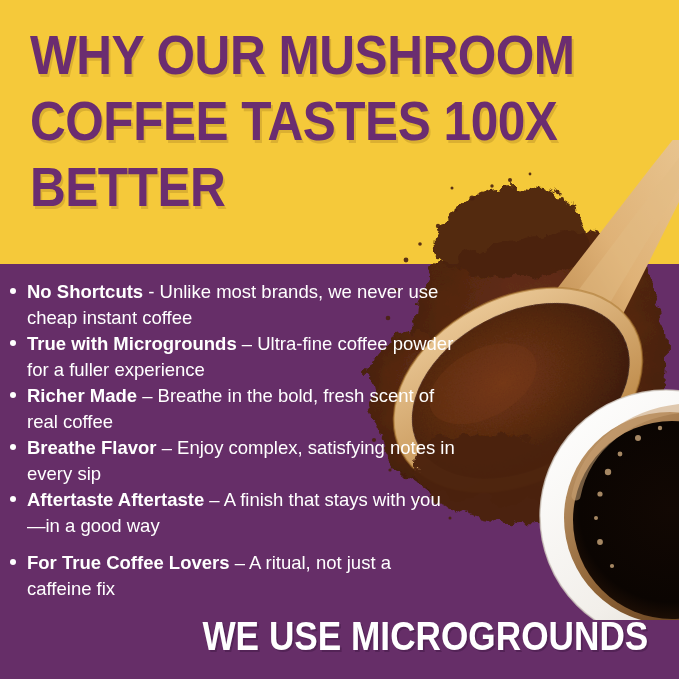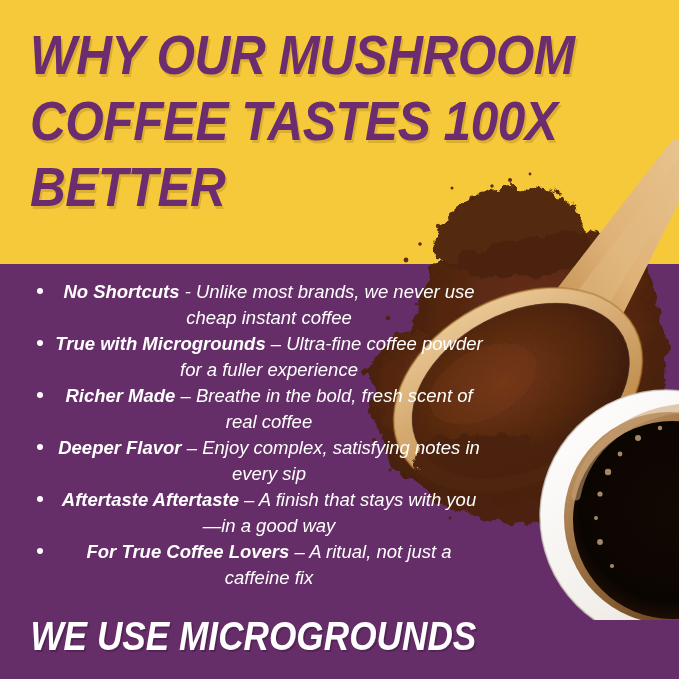--- a/index.html
+++ b/index.html
@@ -7,21 +7,20 @@
     padding: 0;
     background: #ffffff;
   }
   #poster {
     position: relative;
     width: 679px;
     height: 679px;
     overflow: hidden;
     background: #662E68;
     font-family: "Liberation Sans", sans-serif;
-    font-style: italic;
     -webkit-font-smoothing: antialiased;
   }
 
   
   .band-yellow {
     position: absolute;
     left: 0; top: 0;
     width: 679px;
     height: 264px;
     background: #F5C93A;
@@ -62,35 +61,34 @@
     width: 319px;
     height: 480px;
     z-index: 4;
     pointer-events: none;
   }
   .photo svg { display: block; width: 100%; height: 100%; }
 
   
   .bullets {
     position: absolute;
-    left: 32px;
+    left: 5px;
     top: 279px;
     width: 452px;
     z-index: 7;
-    text-align: center;
   }
   .bullet-item {
     position: relative;
     padding-left: 22px;
     color: #FFFFFF;
     font-size: 18.5px;
     line-height: 25.5px;
     margin-bottom: 1px;
   }
-  .bullet-item.gap-before { margin-top: 1px; }
+  .bullet-item.gap-before { margin-top: 12px; }
   .bullet-item .dot {
     position: absolute;
     left: 5px;
     top: 9px;
     width: 6px;
     height: 6px;
     border-radius: 50%;
     background: #FFFFFF;
   }
   .bullet-item .lead {
@@ -101,21 +99,21 @@
   }
 
   
   .banner {
     position: absolute;
     left: 0;
     top: 614px;
     width: 679px;
     height: 52px;
     z-index: 8;
-    text-align: left;
+    text-align: right;
   }
   .banner-text {
     display: inline-block;
     color: #FFFFFF;
     font-family: "Liberation Sans Narrow", "Liberation Sans", sans-serif;
     font-weight: bold;
     font-size: 40px;
     line-height: 44px;
     letter-spacing: 0px;
     transform: scaleX(0.88);
@@ -271,21 +269,21 @@
     <div class="bullet-item">
       <span class="dot"></span>
       <span class="lead">True with Microgrounds</span><span class="rest"> – Ultra-fine coffee powder for a fuller experience</span>
     </div>
     <div class="bullet-item">
       <span class="dot"></span>
       <span class="lead">Richer Made</span><span class="rest"> – Breathe in the bold, fresh scent of real coffee</span>
     </div>
     <div class="bullet-item">
       <span class="dot"></span>
-      <span class="lead">Deeper Flavor</span><span class="rest"> – Enjoy complex, satisfying notes in every sip</span>
+      <span class="lead">Breathe Flavor</span><span class="rest"> – Enjoy complex, satisfying notes in every sip</span>
     </div>
     <div class="bullet-item">
       <span class="dot"></span>
       <span class="lead">Aftertaste Aftertaste</span><span class="rest"> – A finish that stays with you—in a good way</span>
     </div>
     <div class="bullet-item gap-before">
       <span class="dot"></span>
       <span class="lead">For True Coffee Lovers</span><span class="rest"> – A ritual, not just a caffeine fix</span>
     </div>
   </div>

